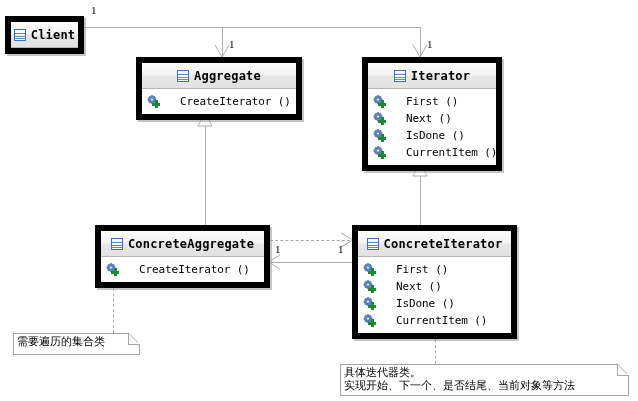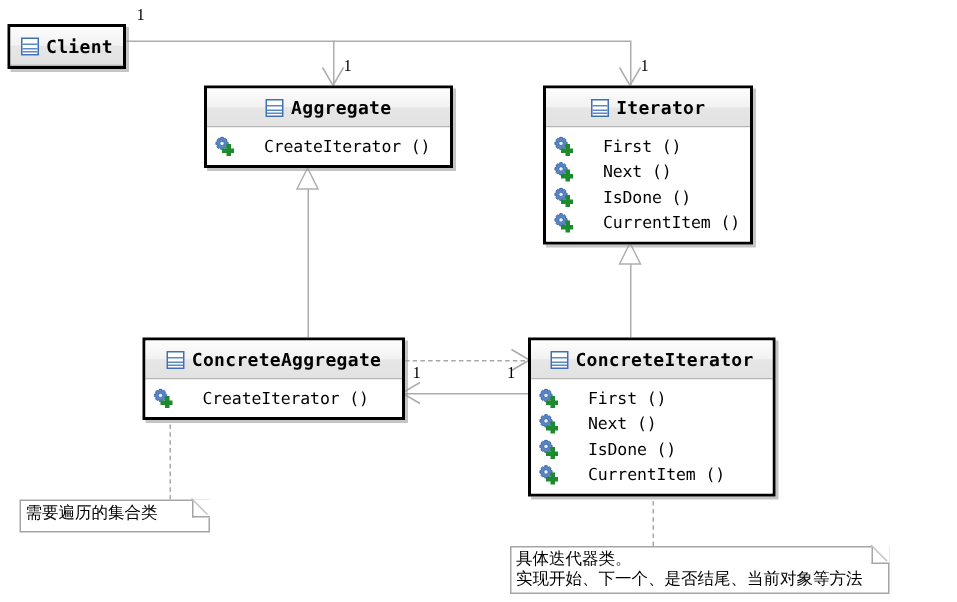--- a/index.html
+++ b/index.html
@@ -14,21 +14,21 @@
     background: #ffffff;
     font-family: "Liberation Sans", sans-serif;
     overflow: hidden;
   }
 
   
   .uml-class {
     position: absolute;
     box-sizing: border-box;
     background: #ffffff;
-    border: 2px solid #000000;
+    border: 6px solid #000000;
     box-shadow: 2px 2px 0 0 rgba(150,150,150,0.55);
     z-index: 5;
   }
   .uml-header {
     box-sizing: border-box;
     height: 26px;
     display: flex;
     align-items: center;
     justify-content: center;
     background: linear-gradient(to bottom, #fdfdfd 0%, #f2f2f2 48%, #e6e6e6 52%, #e2e2e2 100%);
@@ -419,19 +419,19 @@
         <span class="uml-member-label">CurrentItem ()</span>
       </div>
     </div>
   </div>
 
   <div class="uml-note" style="left:13px; top:333px; width:127px; height:22px;">
     <span class="fold"></span>
     <div class="note-line">需要遍历的集合类</div>
   </div>
 
-  <div class="uml-note" style="left:340px; top:364px; width:253px; height:32px;">
+  <div class="uml-note" style="left:340px; top:364px; width:289px; height:32px;">
     <span class="fold"></span>
     <div class="note-line">具体迭代器类。</div>
     <div class="note-line">实现开始、下一个、是否结尾、当前对象等方法</div>
   </div>
 
 </div>
 
 </body></html>

